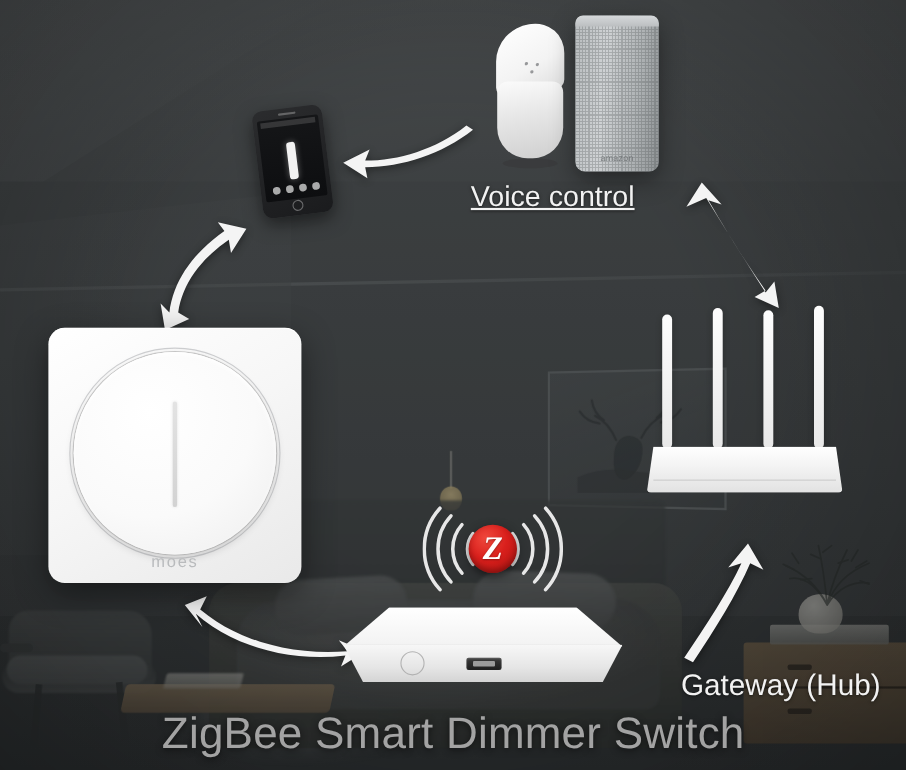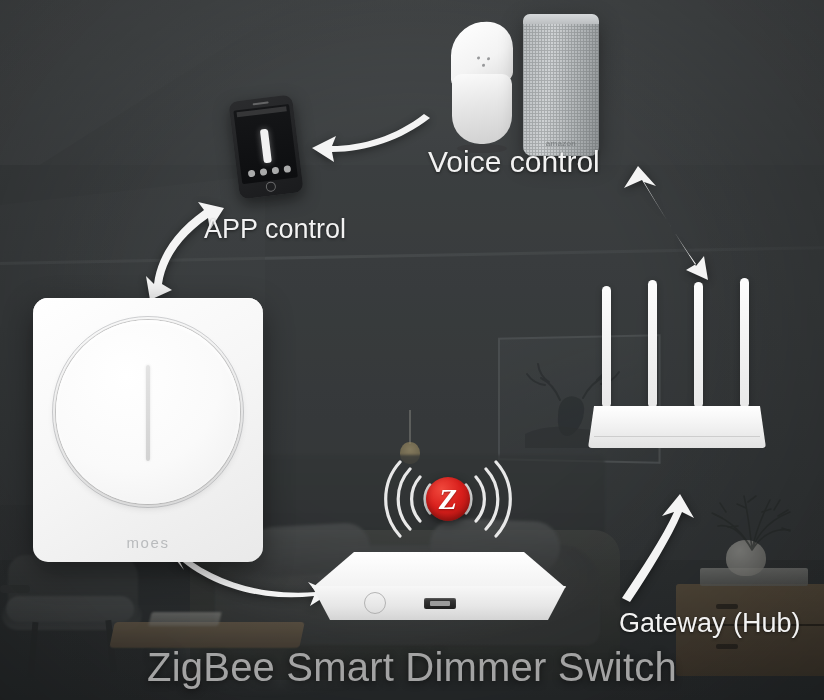--- a/index.html
+++ b/index.html
@@ -106,21 +106,21 @@
                   background:radial-gradient(circle at 50% 35%,#cdb884,#8a7b55);
                   border-radius:50% 50% 45% 45%; opacity:.75; filter:blur(.4px); }
 
   .vignette { position:absolute; inset:0; pointer-events:none;
               background:radial-gradient(ellipse at 50% 45%,rgba(0,0,0,0) 38%,rgba(0,0,0,.30) 100%); }
   .darken { position:absolute; inset:0; background:rgba(28,30,32,.26); pointer-events:none; }
 
   
 
   
-  .switch { position:absolute; left:33px; top:298px; width:230px; height:264px;
+  .switch { position:absolute; left:44px; top:298px; width:230px; height:232px;
             background:linear-gradient(150deg,#ffffff 0%,#f6f6f6 48%,#e9e9e9 100%);
             border-radius:15px;
             box-shadow:0 10px 30px rgba(0,0,0,.45), inset 0 1px 0 #fff; }
   .switch-dial { position:absolute; left:23px; top:22px; width:184px; height:184px;
                  border-radius:50%;
                  background:radial-gradient(circle at 38% 30%,#ffffff 0%,#fafafa 55%,#ededed 100%);
                  box-shadow:0 0 0 1px rgba(160,160,160,.55),
                             inset 0 2px 5px rgba(255,255,255,.95),
                             0 3px 9px rgba(0,0,0,.16); }
   .switch-ring { position:absolute; left:19px; top:18px; width:192px; height:192px;
@@ -216,21 +216,21 @@
              box-shadow:0 3px 9px rgba(0,0,0,.5), inset 0 -3px 6px rgba(0,0,0,.3); }
   .zb-z { position:absolute; left:0; right:0; top:50%; transform:translateY(-50%);
           text-align:center; font-family:"Liberation Serif",serif; font-style:italic;
           font-weight:700; font-size:30px; color:#fff; line-height:1;
           text-shadow:0 1px 2px rgba(0,0,0,.35); }
 
   
   .label { position:absolute; color:#f2f2f2; font-weight:400;
            text-shadow:0 1px 3px rgba(0,0,0,.55); white-space:nowrap; }
   .lbl-app   { left:204px; top:214px;  font-size:27px; }
-  .lbl-voice { left:428px; top:145px;  font-size:30px; }
+  .lbl-voice { left:428px; top:163px;  font-size:26px;text-decoration:underline; }
   .lbl-wifi  { left:606px; top:458px;  font-size:27px; }
   .lbl-gw    { left:573px; top:608px;  font-size:27px;margin-left:46px; }
   .title { position:absolute; left:0; right:0; top:645px; text-align:center;
            color:#a3a3a3; font-size:40px; font-weight:400; letter-spacing:.2px;
            text-shadow:0 2px 7px rgba(0,0,0,.6); }
 
   svg.arrow { position:absolute; overflow:visible; }
   .arrow path { fill:#f4f4f4; filter:drop-shadow(0 2px 4px rgba(0,0,0,.45)); }
 </style>
 </head>
@@ -395,19 +395,18 @@
     </div>
   </div>
 
   <div class="gateway">
     <div class="gw-top"></div>
     <div class="gw-front"></div>
     <div class="gw-btn"></div>
     <div class="gw-port"></div>
   </div>
 
-  <div class="label lbl-app">APP control</div>
   <div class="label lbl-voice">Voice control</div>
   <div class="label lbl-gw">Gateway (Hub)</div>
 
   <div class="title">ZigBee Smart Dimmer Switch</div>
 
 </div>
 
 </body></html>

